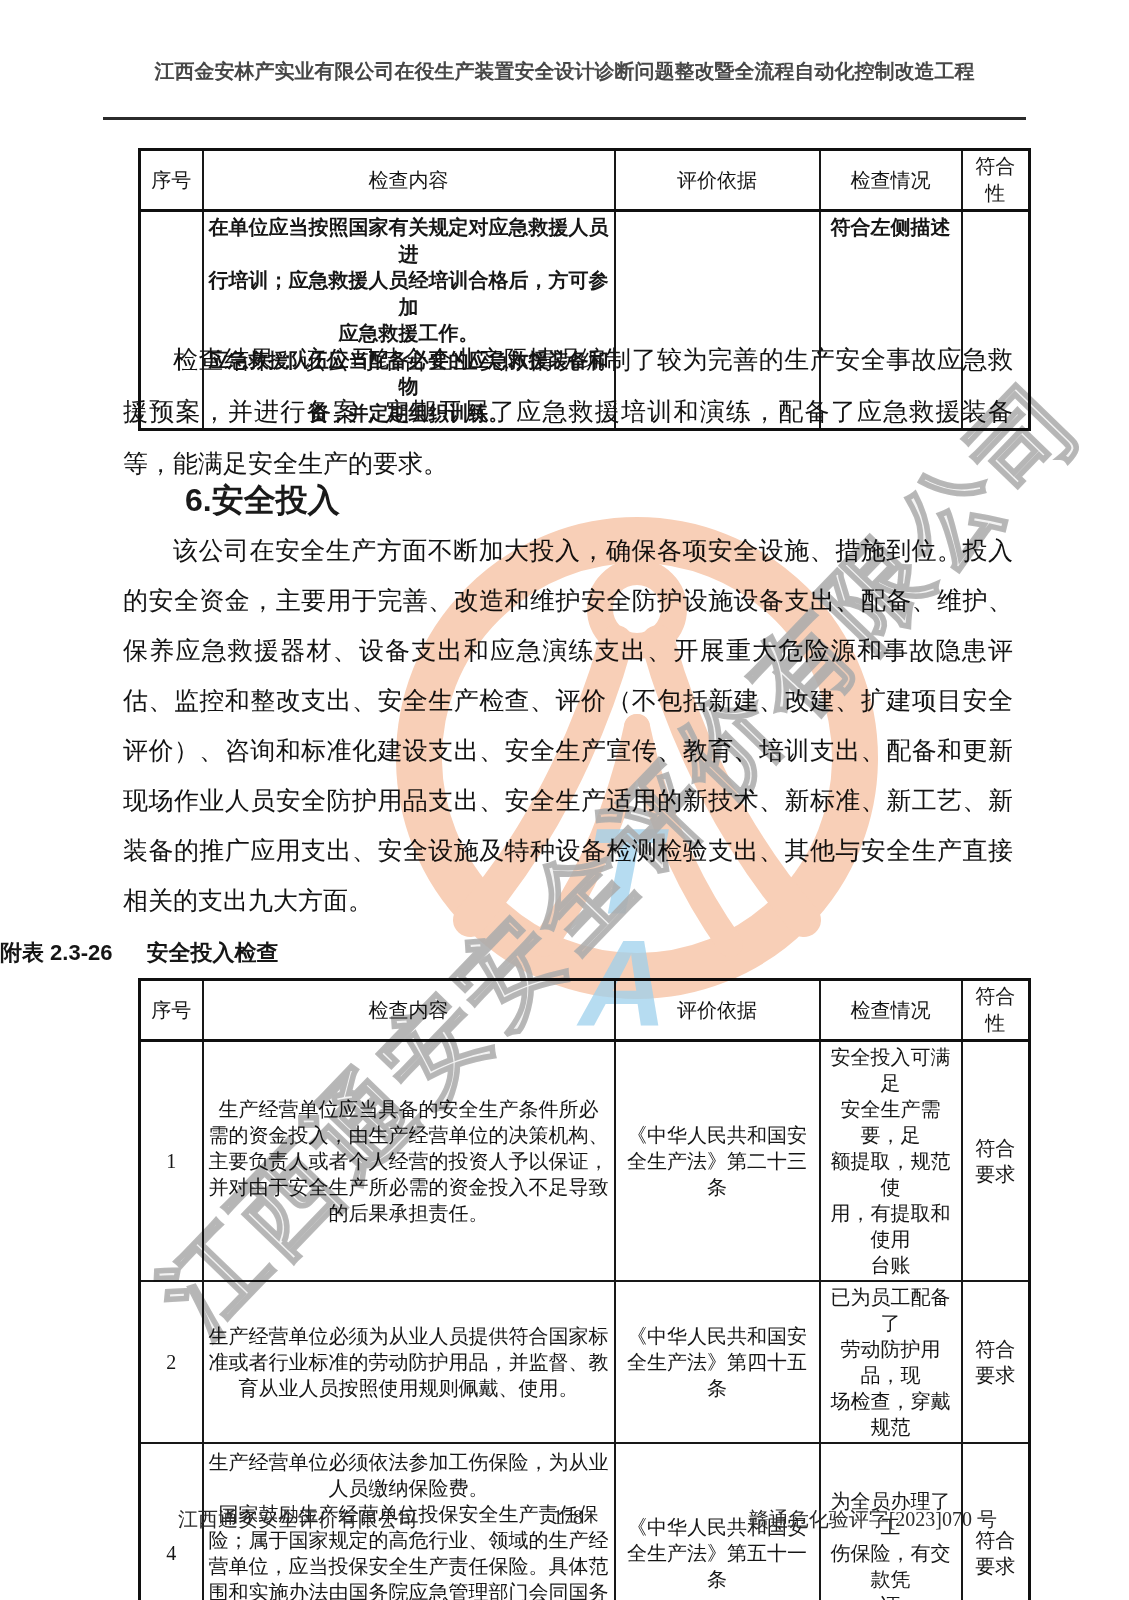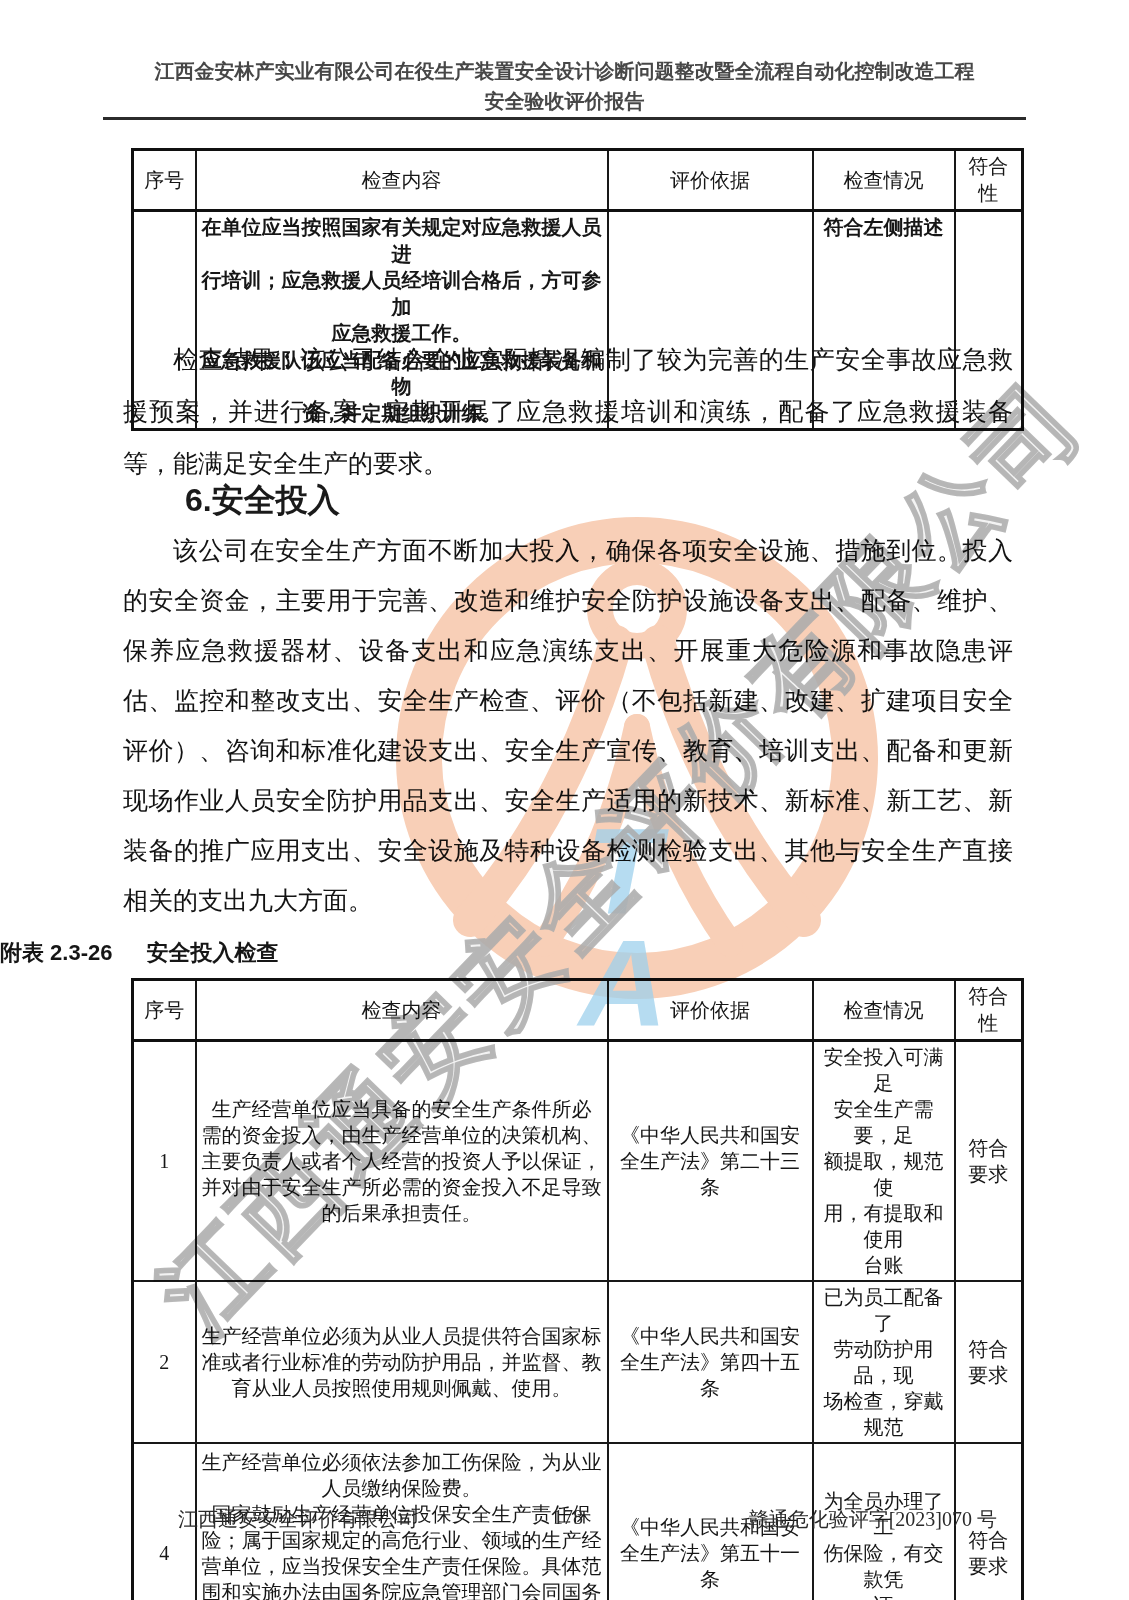--- a/index.html
+++ b/index.html
@@ -7,21 +7,21 @@
     position:relative;width:1129px;height:1600px;background:#ffffff;
     margin:0 auto;overflow:hidden;
     font-family:"Liberation Serif","DejaVu Serif",serif;color:#161616;
   }
   
   .hdr{position:absolute;top:56px;left:0;width:100%;text-align:center;
        font-family:"Liberation Sans","DejaVu Sans",sans-serif;
        font-weight:bold;color:#474747;font-size:20px;line-height:30px;}
   .hdr-rule{position:absolute;top:117px;left:103px;width:923px;height:3px;background:#2b2b2b;}
   
-  table.tbl{position:absolute;left:131px;width:890px;border-collapse:collapse;table-layout:fixed;}
+  table.tbl{position:absolute;left:138px;width:890px;border-collapse:collapse;table-layout:fixed;}
   .tbl td,.tbl th{border:2px solid #181818;font-weight:normal;font-size:20px;
       text-align:center;vertical-align:middle;padding:2px 4px;color:#161616;
       font-family:"Liberation Serif","DejaVu Serif",serif;}
   .tbl{border:3px solid #101010;}
   .tbl tr.hd th{border-bottom:3px solid #101010;}
   .pre{white-space:pre-line;line-height:26px;}
   #tbl1{top:148px;}
   #tbl1 tr.hd{height:46px;}
   #tbl1 td{vertical-align:top;line-height:26.5px;font-weight:bold;}
   #tbl2{top:978px;}
@@ -59,21 +59,20 @@
       font-size:122px;line-height:112px;font-weight:bold;font-style:italic;
       font-family:"Liberation Sans","DejaVu Sans",sans-serif;color:rgba(158,208,236,0.75);}
 </style>
 </head>
 <body>
 
 <div class="page">
 
   <div class="hdr">
     <div>江西金安林产实业有限公司在役生产装置安全设计诊断问题整改暨全流程自动化控制改造工程</div>
-    <div>安全验收评价报告</div>
   </div>
   <div class="hdr-rule"></div>
 
   <table class="tbl" id="tbl1">
     <colgroup>
         <col style="width:63px">
         <col style="width:412px">
         <col style="width:205px">
         <col style="width:142px">
         <col style="width:68px">

